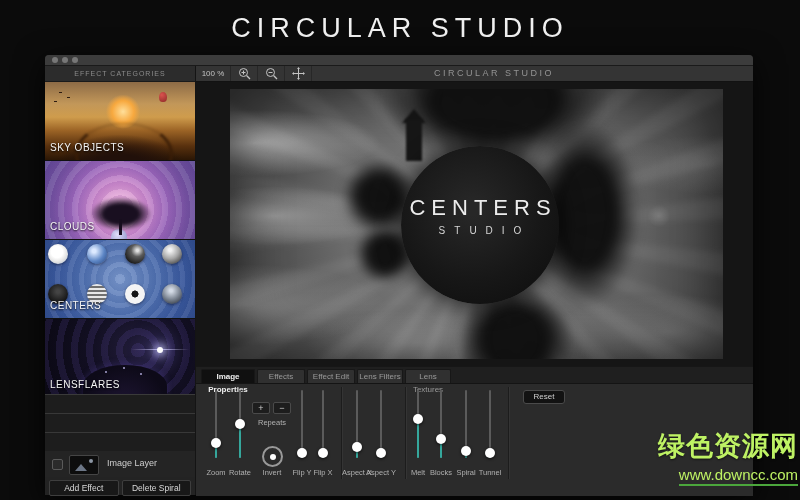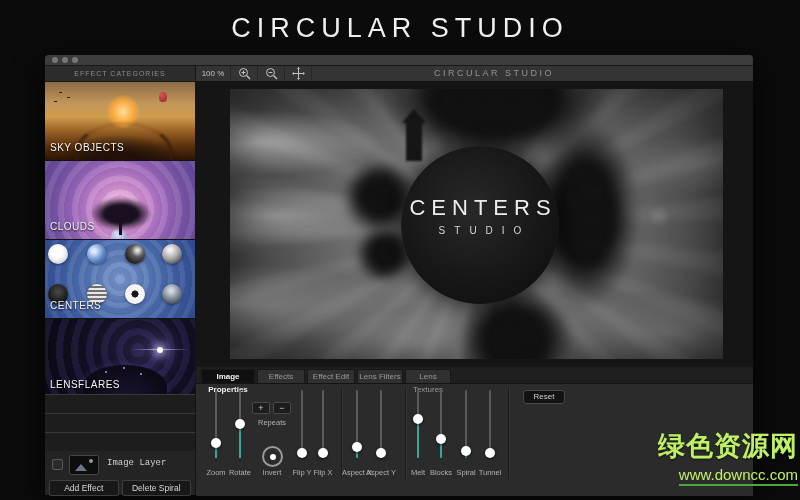--- a/index.html
+++ b/index.html
@@ -70,21 +70,21 @@
   .fl-streak{position:absolute;left:86px;top:30px;width:58px;height:1px;
     background:linear-gradient(90deg,transparent,rgba(220,215,255,.8),transparent);}
   .fl-planet{position:absolute;left:38px;top:46px;width:84px;height:42px;border-radius:50% 50% 0 0;
     background:radial-gradient(circle at 50% 100%,#1c1430 10%,#0d0a18 70%);filter:blur(.5px);
     box-shadow:0 -2px 6px rgba(90,70,180,.25);}
   .fl-dot{position:absolute;width:2px;height:2px;border-radius:50%;background:#cfc8ff;opacity:.8;}
 
   
   #layer-list{position:absolute;left:0;top:328px;width:150px;height:57px;background:#1d1d1d;border-top:1px solid #3a3a3a;}
   .layer-row{height:18px;border-bottom:1px solid #383838;}
-  #image-layer-row{position:absolute;left:0;top:385px;width:150px;height:26px;background:#242424;font-family:Liberation Mono, monospace;}
+  #image-layer-row{position:absolute;left:0;top:385px;width:150px;height:26px;background:#242424;}
   #layer-checkbox{position:absolute;left:7px;top:8px;width:9px;height:9px;border-radius:2px;
     background:#2b2b2b;border:1px solid #5a5a5a;}
   #layer-thumb{position:absolute;left:24px;top:4px;width:28px;height:18px;background:#0d0d0d;
     border:1px solid #454545;border-radius:2px;}
   #layer-thumb .mini-mtn{position:absolute;left:5px;bottom:3px;width:0;height:0;
     border-left:6px solid transparent;border-right:6px solid transparent;border-bottom:7px solid #6c7686;}
   #layer-thumb .mini-sun{position:absolute;right:5px;top:3px;width:4px;height:4px;border-radius:50%;background:#8d97a5;}
   #layer-label{position:absolute;left:62px;top:7px;font-size:9px;color:#cfcfcf;}
   #layer-buttons{position:absolute;left:0;top:413px;width:150px;height:18px;display:flex;gap:3px;padding:0 4px;box-sizing:border-box;}
   .fx-btn{flex:1;height:14px;margin-top:1px;background:#181818;border:1px solid #3e3e3e;border-radius:2px;

